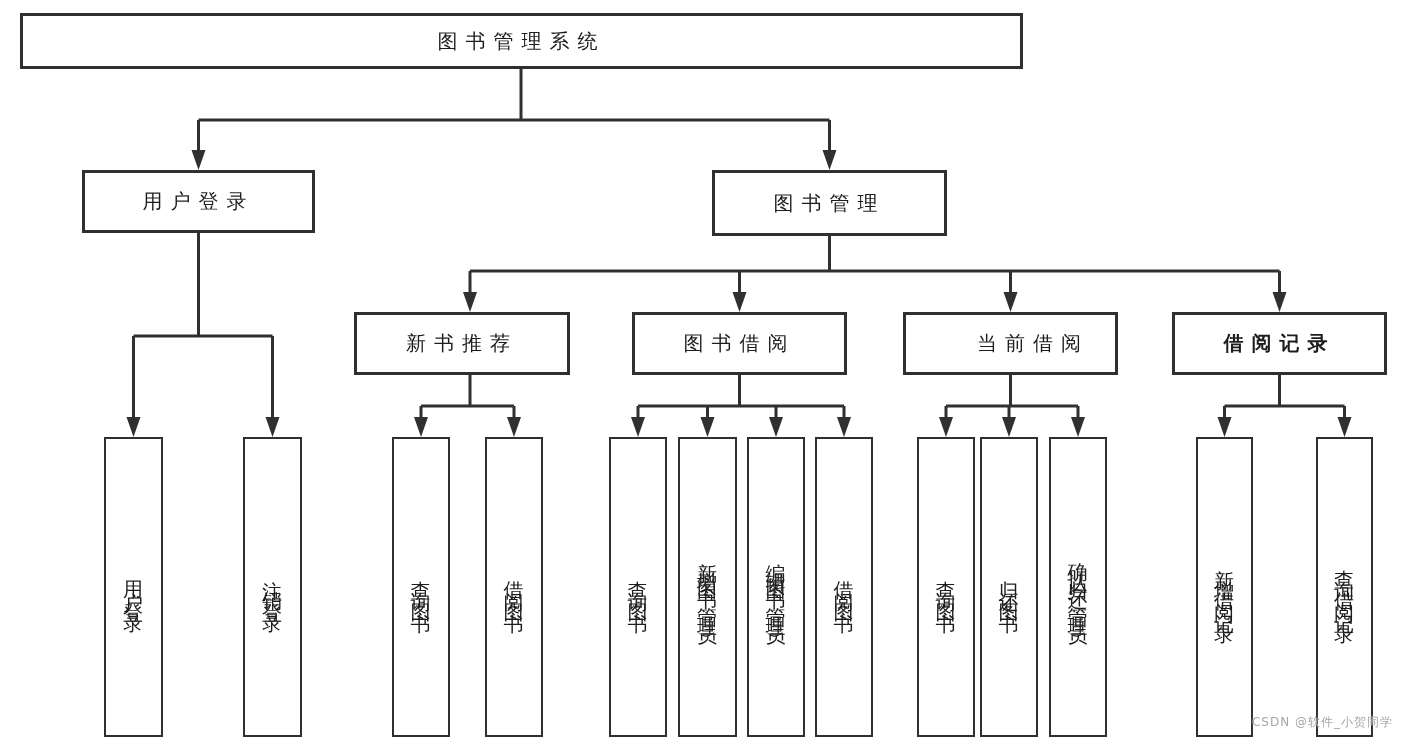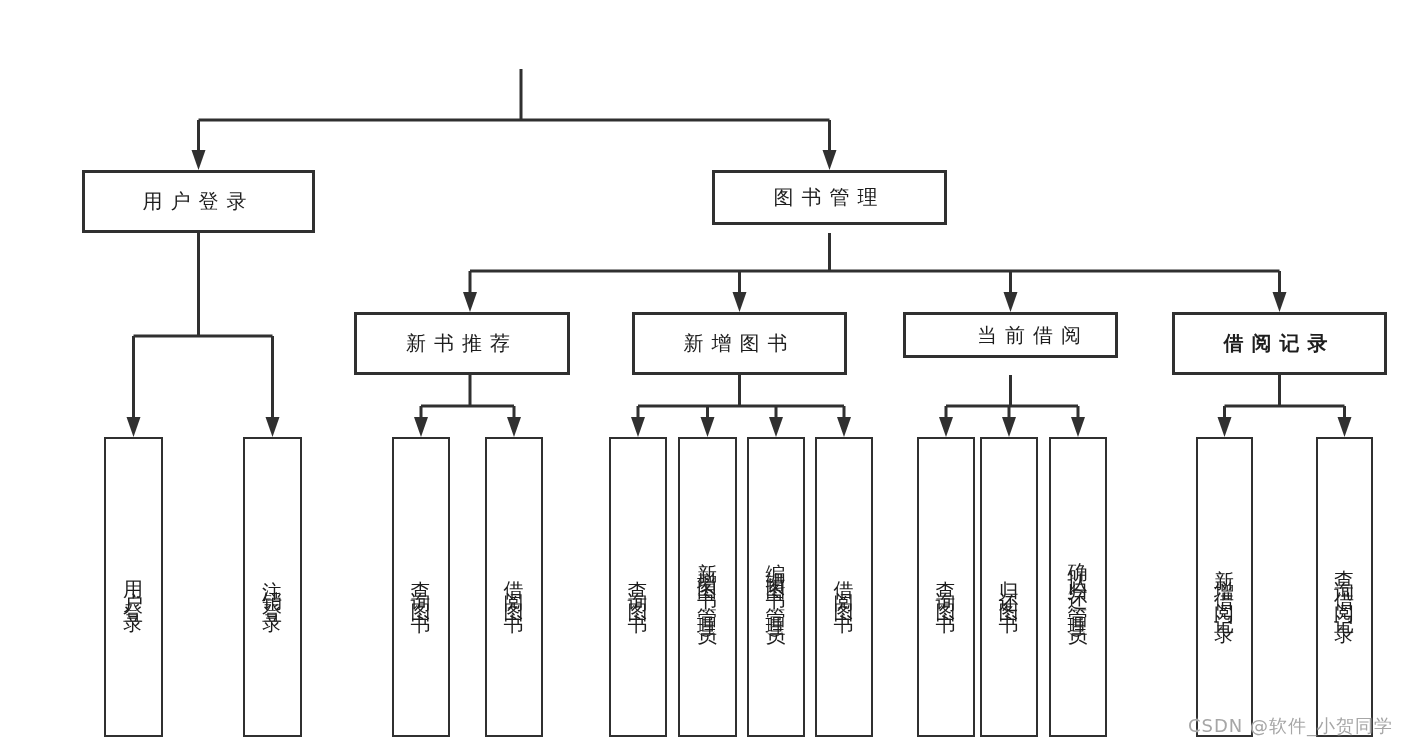--- a/index.html
+++ b/index.html
@@ -44,44 +44,44 @@
     text-orientation: mixed;
     letter-spacing: 11px;
     line-height: 1;
   }
   .leaf.dense .vtext {
     letter-spacing: 9px;
   }
   
   .root   { left: 20px;  top: 13px;  width: 1003px; height: 56px; }
   .n-user { left: 82px;  top: 170px; width: 233px;  height: 63px; }
-  .n-mgmt { left: 712px; top: 170px; width: 235px;  height: 55px; }
+  .n-mgmt { left: 712px; top: 170px; width: 235px;  height: 66px; }
   .n-rec  { left: 354px; top: 312px; width: 216px;  height: 63px; }
   .n-bor  { left: 632px; top: 312px; width: 215px;  height: 63px; }
-  .n-cur  { left: 903px; top: 312px; width: 215px;  height: 46px; padding-left: 45px; }
+  .n-cur  { left: 903px; top: 312px; width: 215px;  height: 63px; padding-left: 45px; }
   .n-log  { left: 1172px;top: 312px; width: 215px;  height: 63px; font-weight: bold; }
   .leaf   { top: 437px;  height: 300px; }
   .l1  { left: 104px;  width: 59px; }
   .l2  { left: 243px;  width: 59px; }
   .l3  { left: 392px;  width: 58px; }
   .l4  { left: 485px;  width: 58px; }
   .l5  { left: 609px;  width: 58px; }
   .l6  { left: 678px;  width: 59px; }
   .l7  { left: 747px;  width: 58px; }
   .l8  { left: 815px;  width: 58px; }
   .l9  { left: 917px;  width: 58px; }
   .l10 { left: 980px;  width: 58px; }
   .l11 { left: 1049px; width: 58px; }
   .l12 { left: 1196px; width: 57px; }
   .l13 { left: 1316px; width: 57px; }
   .watermark {
     position: absolute;
     top: 714px;
     right: 12px;
-    font-size: 18px;
+    font-size: 12px;
     color: #a6a6a6;
     letter-spacing: 1px;
     text-shadow: 0 0 2px #ffffff;
     z-index: 3;
     white-space: nowrap;
   }
 </style>
 </head>
 <body>
 
@@ -120,26 +120,27 @@
       <polygon points="769,417 783,417 776,437"></polygon>
       <polygon points="837,417 851,417 844,437"></polygon>
       <polygon points="939,417 953,417 946,437"></polygon>
       <polygon points="1002,417 1016,417 1009,437"></polygon>
       <polygon points="1071,417 1085,417 1078,437"></polygon>
       <polygon points="1217.5,417 1231.5,417 1224.5,437"></polygon>
       <polygon points="1337.5,417 1351.5,417 1344.5,437"></polygon>
     </g>
   </svg>
 
+  <div class="node root">图书管理系统</div>
 
   <div class="node n-user">用户登录</div>
   <div class="node n-mgmt">图书管理</div>
 
   <div class="node n-rec">新书推荐</div>
-  <div class="node n-bor">新增图书</div>
+  <div class="node n-bor">图书借阅</div>
   <div class="node n-cur">当前借阅</div>
   <div class="node n-log">借阅记录</div>
 
   <div class="node leaf l1">
     <span class="vtext">用户登录</span>
   </div>
   <div class="node leaf l2">
     <span class="vtext">注销登录</span>
   </div>
 

